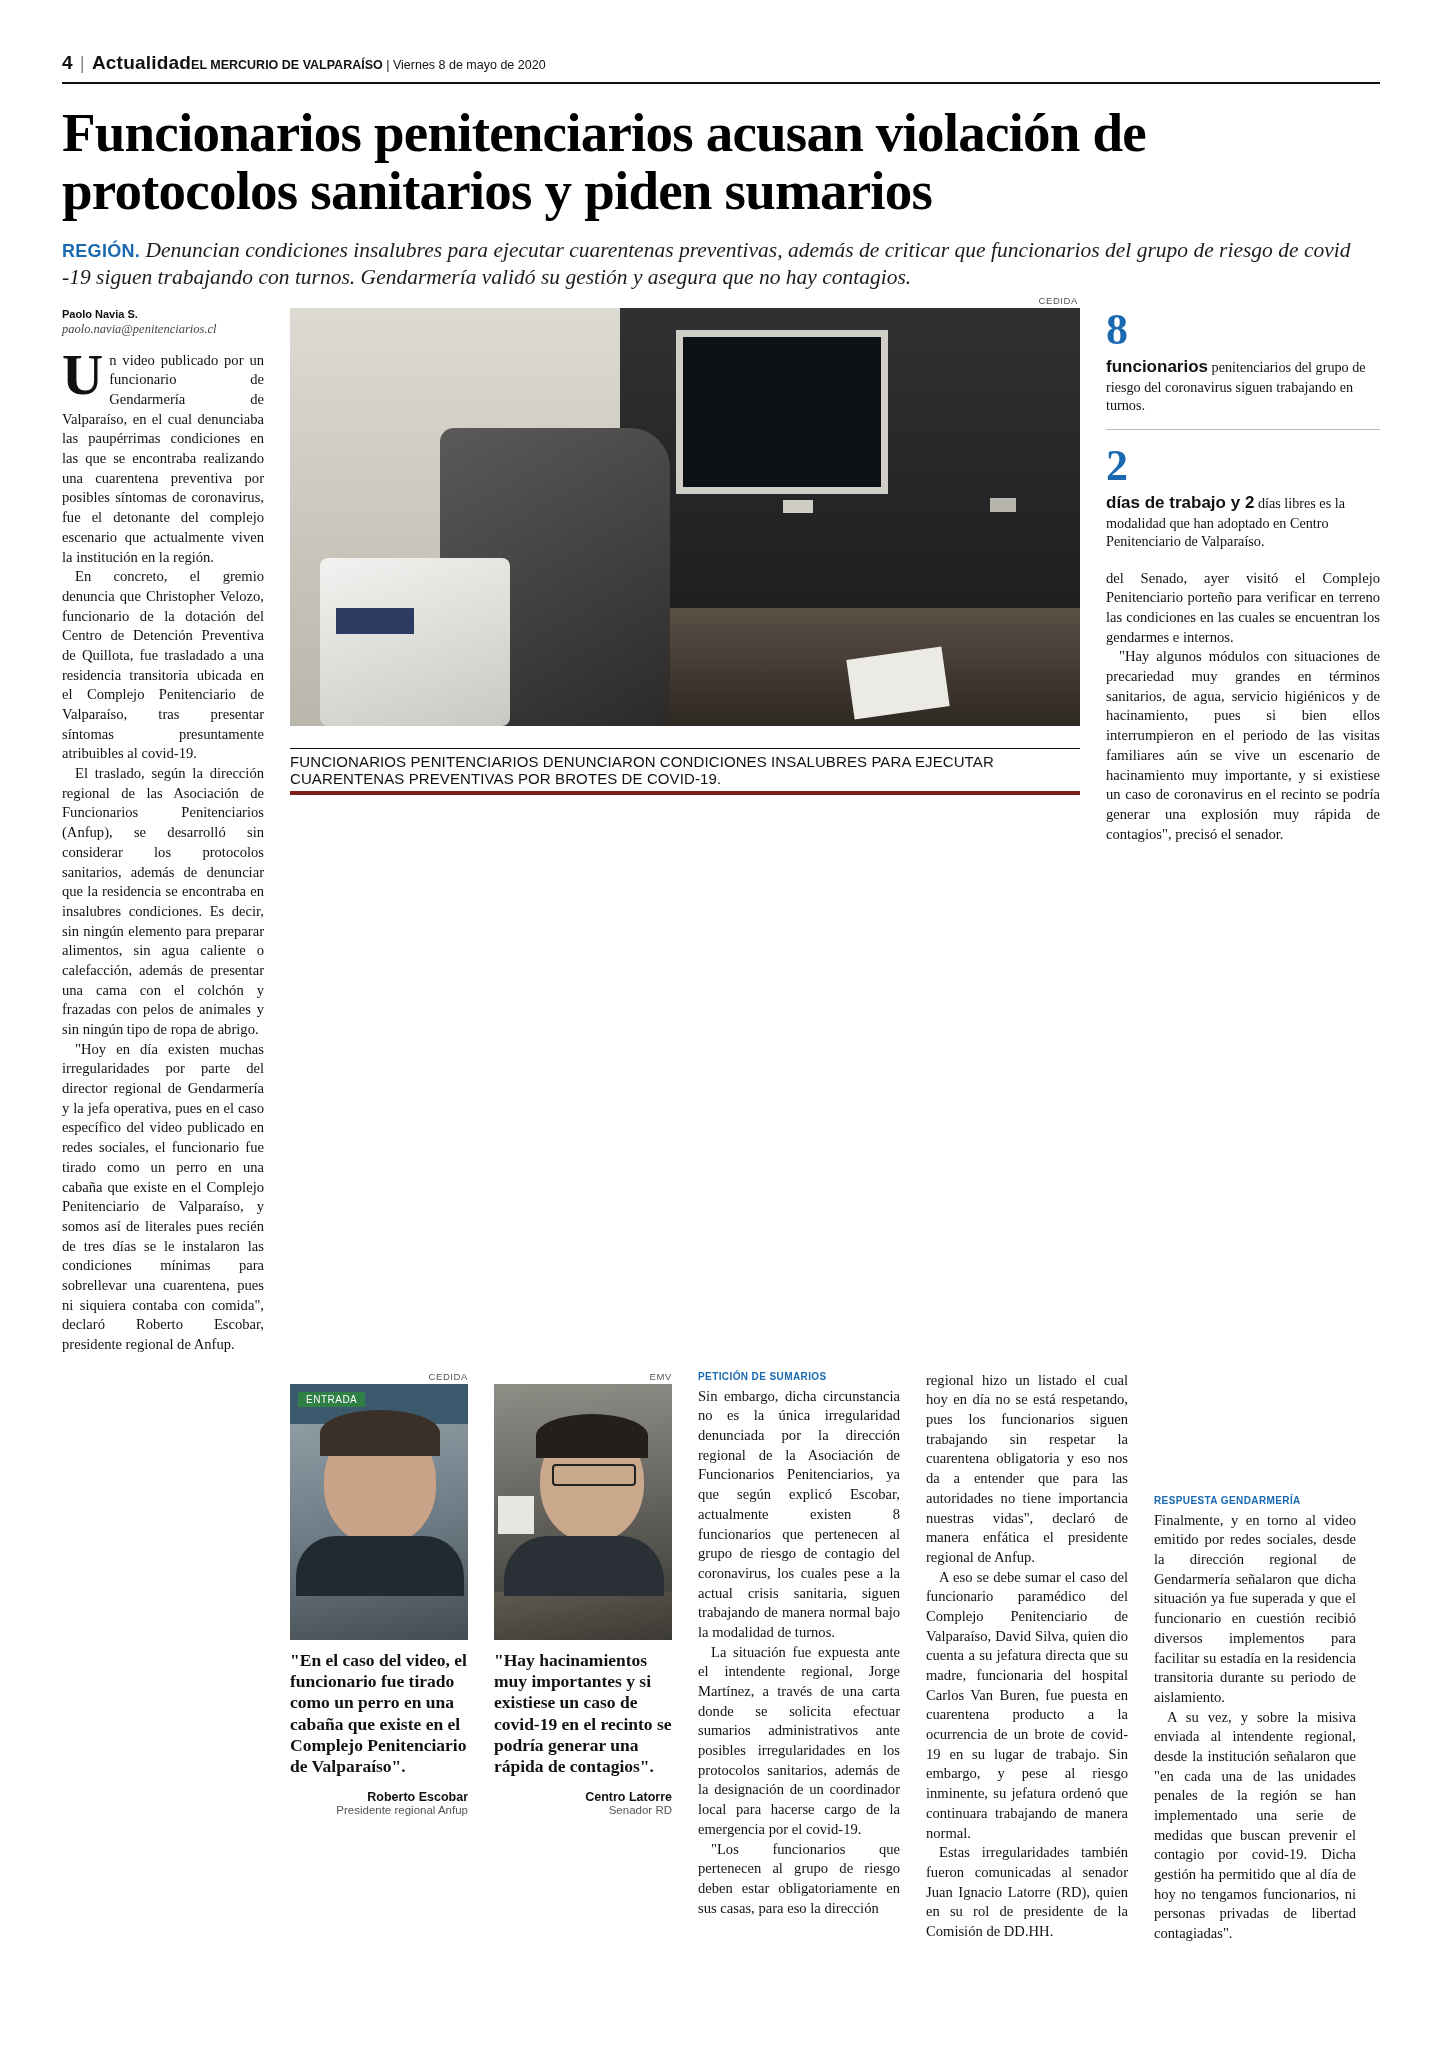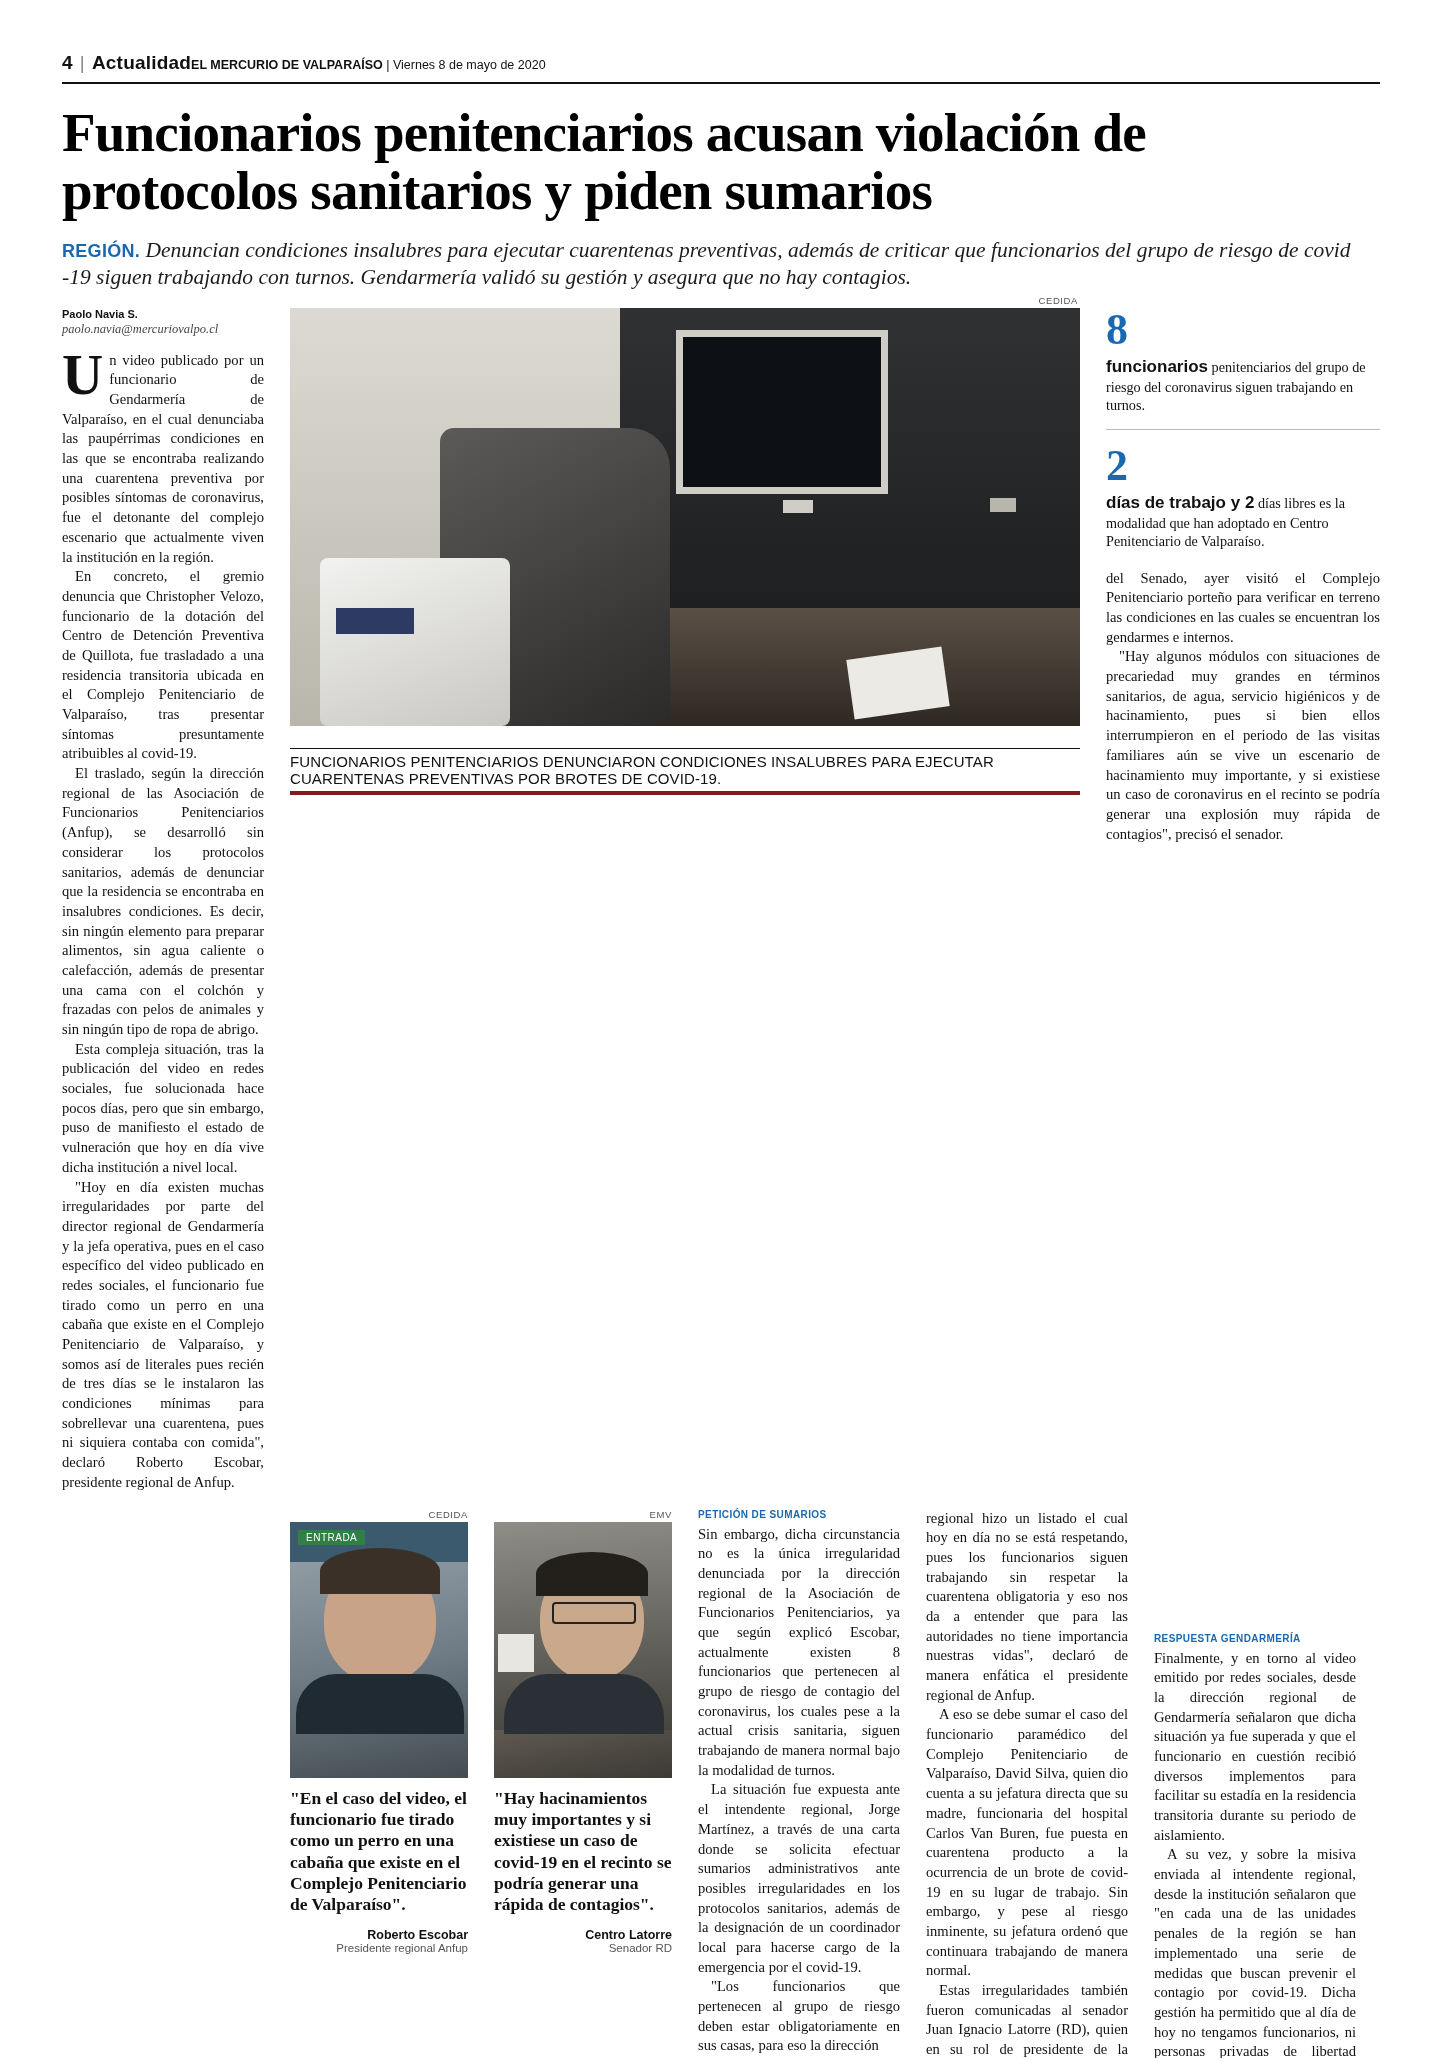--- a/index.html
+++ b/index.html
@@ -197,27 +197,26 @@
 
   <div class="subhead">
     <span class="kicker">REGIÓN.</span>
     <span>Denuncian condiciones insalubres para ejecutar cuarentenas preventivas, además de criticar que funcionarios del grupo de riesgo de covid -19 siguen trabajando con turnos. Gendarmería validó su gestión y asegura que no hay contagios.</span>
   </div>
 
   <div class="maingrid">
 
     <div>
       <div class="byline-name">Paolo Navia S.</div>
-      <div class="byline-mail">paolo.navia@mercuriovalpo.cl</div>
+      <div class="byline-mail">paolo.navia@penitenciarios.cl</div>
 
       <div class="bodycol" style="margin-top:14px;">
         <p class="first"><span class="dropcap">U</span><span>n video publicado por un funcionario de Gendarmería de Valparaíso, en el cual denunciaba las paupérrimas condiciones en las que se encontraba realizando una cuarentena preventiva por posibles síntomas de coronavirus, fue el detonante del complejo escenario que actualmente viven la institución en la región.</span></p>
         <p>En concreto, el gremio denuncia que Christopher Velozo, funcionario de la dotación del Centro de Detención Preventiva de Quillota, fue trasladado a una residencia transitoria ubicada en el Complejo Penitenciario de Valparaíso, tras presentar síntomas presuntamente atribuibles al covid-19.</p>
         <p>El traslado, según la dirección regional de las Asociación de Funcionarios Penitenciarios (Anfup), se desarrolló sin considerar los protocolos sanitarios, además de denunciar que la residencia se encontraba en insalubres condiciones. Es decir, sin ningún elemento para preparar alimentos, sin agua caliente o calefacción, además de presentar una cama con el colchón y frazadas con pelos de animales y sin ningún tipo de ropa de abrigo.</p>
-        <p>Esta compleja situación, tras la publicación del video en redes sociales, fue solucionada hace pocos días, pero que sin embargo, puso de manifiesto el estado de vulneración que hoy en día vive dicha institución a nivel local.</p>
         <p>"Hoy en día existen muchas irregularidades por parte del director regional de Gendarmería y la jefa operativa, pues en el caso específico del video publicado en redes sociales, el funcionario fue tirado como un perro en una cabaña que existe en el Complejo Penitenciario de Valparaíso, y somos así de literales pues recién de tres días se le instalaron las condiciones mínimas para sobrellevar una cuarentena, pues ni siquiera contaba con comida", declaró Roberto Escobar, presidente regional de Anfup.</p>
       </div>
     </div>
 
     <div>
       <div class="photo-wrap">
         <div class="credit">CEDIDA</div>
         <div class="mainphoto">
 
           <div class="ph-shape" style="left:0;top:0;width:330px;height:418px;background:linear-gradient(180deg,#dcdad2,#b9b6ab);"></div>

